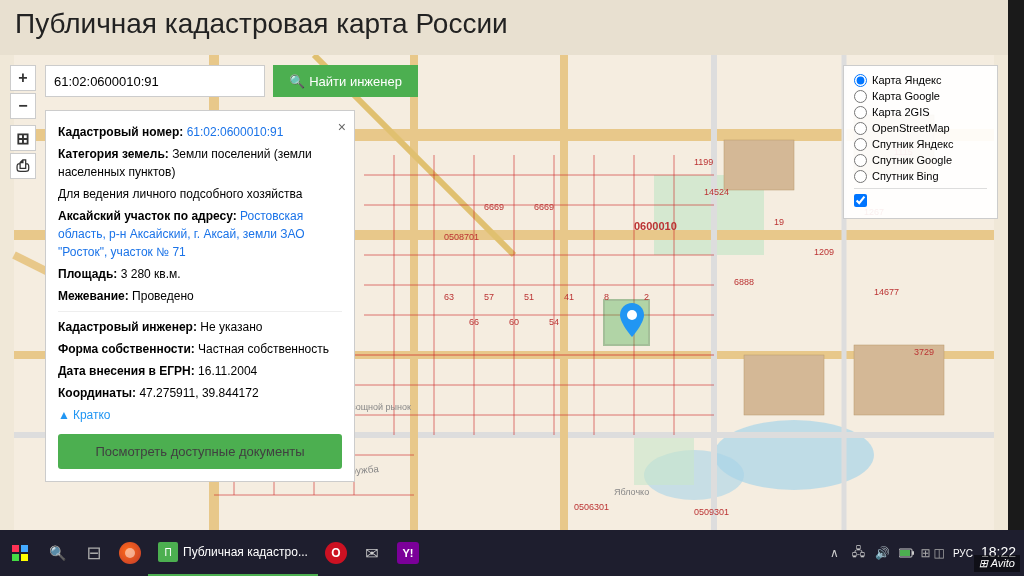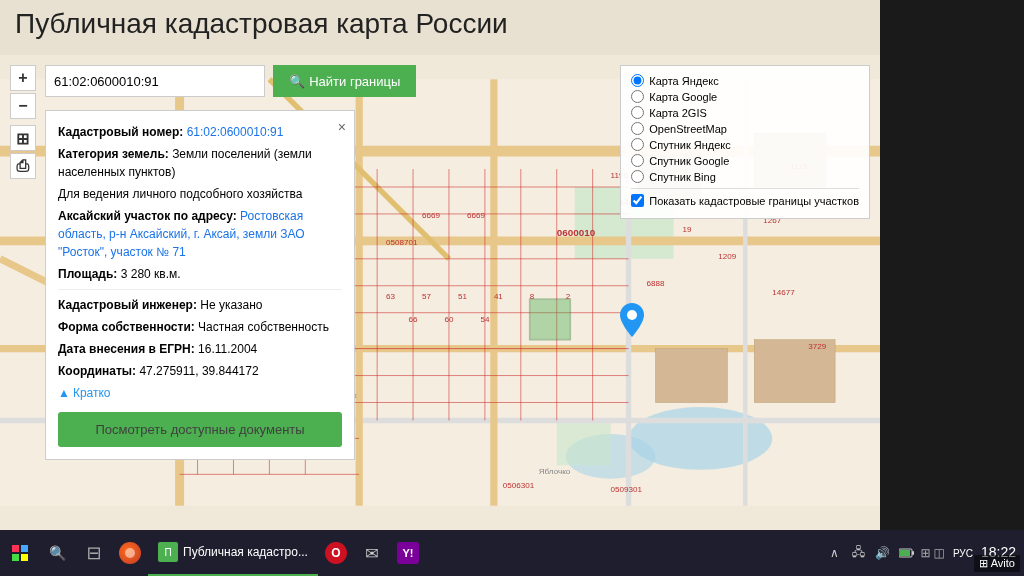--- a/index.html
+++ b/index.html
@@ -1,21 +1,21 @@
 <!DOCTYPE html>
 <html><head>
   <meta charset="utf-8">
   <style>
     * { margin: 0; padding: 0; box-sizing: border-box; }
     body { width: 1024px; height: 576px; overflow: hidden; font-family: Arial, sans-serif; background: #1a1a1a; }
 
     
     .main-area {
       position: relative;
-      width: 880px;
+      width: 1008px;
       height: 530px;
       background: #e8e0d0;
       overflow: hidden;
     }
 
     
     .page-title {
       position: absolute;
       top: 8px;
       left: 15px;
@@ -156,21 +156,20 @@
       right: 10px;
       background: rgba(255,255,255,0.92);
       border: 1px solid #ccc;
       padding: 8px 10px;
       z-index: 20;
       font-size: 11px;
       min-width: 155px;
     }
     .layer-item {
       display: flex;
-      align-items: center;
       gap: 5px;
       margin-bottom: 3px;
     }
     .layer-item input[type="radio"],
     .layer-item input[type="checkbox"] {
       margin: 0;
     }
     .layer-separator {
       border: none;
       border-top: 1px solid #ddd;
@@ -292,20 +291,21 @@
     }
     .avito-badge {
       position: absolute;
       bottom: 4px;
       right: 4px;
       background: rgba(0,0,0,0.5);
       color: white;
       font-size: 11px;
       padding: 2px 5px;
       z-index: 200;
+      font-style: italic;
     }
 
     
     .map-roads {
       position: absolute;
       top: 0; left: 0;
       width: 100%; height: 100%;
       pointer-events: none;
     }
   </style>
@@ -413,21 +413,21 @@
       <div class="map-btn">+</div>
       <div class="map-btn">−</div>
       <div class="map-btn" style="margin-top:4px;">⊞</div>
       <div class="map-btn">⎙</div>
     </div>
 
     <div class="search-bar">
       <input class="search-input" type="text" value="61:02:0600010:91" style="">
       <button class="search-button">
         <span>🔍</span>
-        <span>Найти границы</span>
+        <span>Найти инженер</span>
       </button>
     </div>
 
     <div class="info-panel">
       <span class="info-close">×</span>
       
       <div class="info-field">
         <span class="info-label">Кадастровый номер:</span>
         <a href="#">61:02:0600010:91</a>
       </div>
@@ -443,20 +443,24 @@
       <div class="info-field">
         <span class="info-label">Аксайский участок по адресу:</span>
         <a href="#">Ростовская область, р-н Аксайский, г. Аксай, земли ЗАО "Росток", участок № 71</a>
       </div>
       
       <div class="info-field">
         <span class="info-label">Площадь:</span>
         <span>3 280 кв.м.</span>
       </div>
       
+      <div class="info-field">
+        <span class="info-label">Межевание:</span>
+        <span>Проведено</span>
+      </div>
       
       <hr class="info-separator">
       
       <div class="info-field">
         <span class="info-label">Кадастровый инженер:</span>
         <span>Не указано</span>
       </div>
       
       <div class="info-field">
         <span class="info-label">Форма собственности:</span>
@@ -507,21 +511,20 @@
         <input type="radio" name="maptype" style="">
         <span>Спутник Google</span>
       </div>
       <div class="layer-item">
         <input type="radio" name="maptype" style="">
         <span>Спутник Bing</span>
       </div>
       <hr class="layer-separator">
       <div class="layer-item">
         <input type="checkbox" checked="" style="">
-        <span>Показать кадастровые границы участков</span>
       </div>
     </div>
 
     <div class="map-pin">
       <svg width="24" height="34" viewBox="0 0 24 34">
         <path d="M12 0C5.4 0 0 5.4 0 12c0 8.4 12 22 12 22s12-13.6 12-22C24 5.4 18.6 0 12 0z" fill="#2196F3"></path>
         <circle cx="12" cy="12" r="5" fill="white"></circle>
       </svg>
     </div>
 

